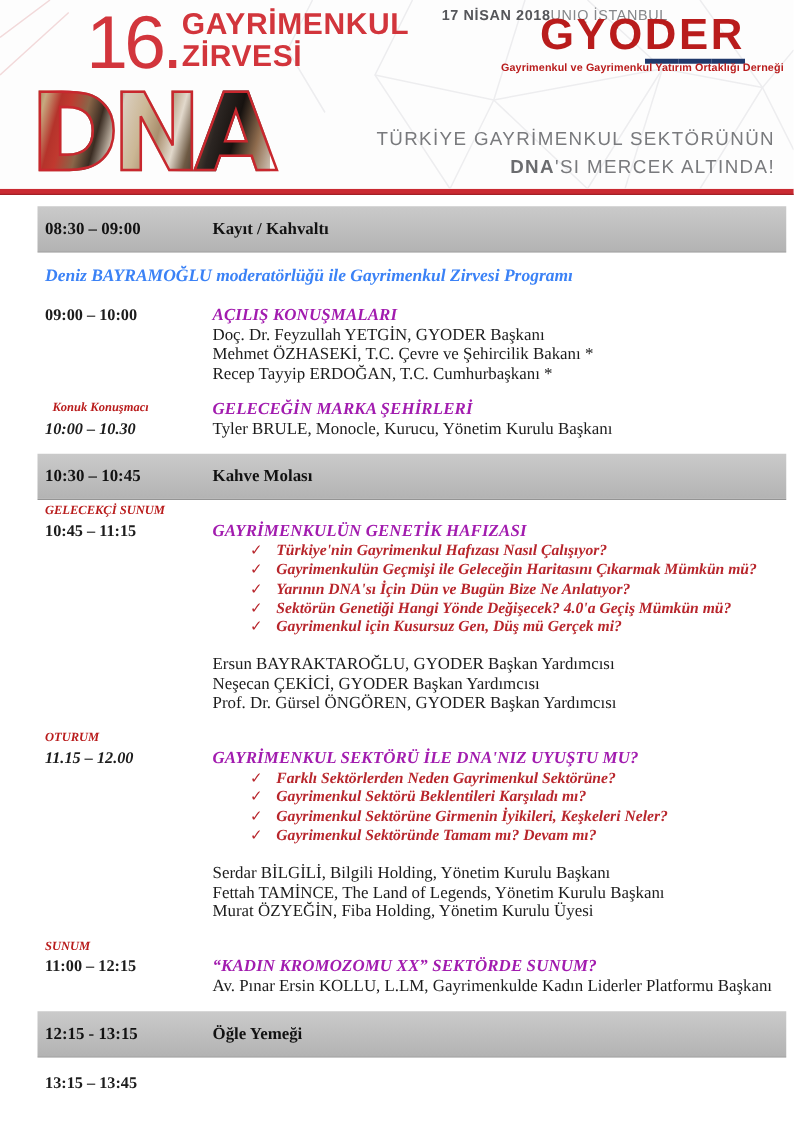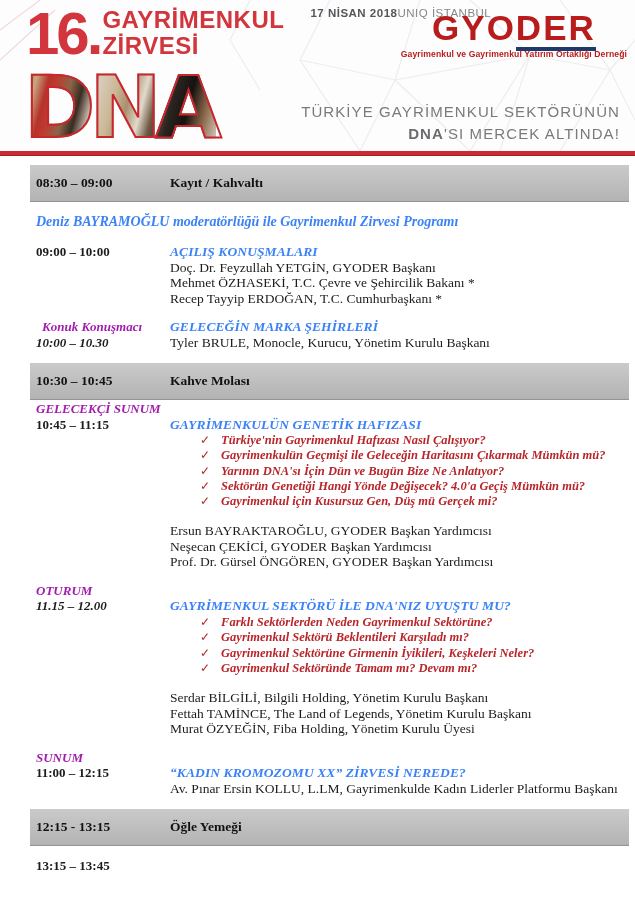--- a/index.html
+++ b/index.html
@@ -5,21 +5,21 @@
   * { margin:0; padding:0; box-sizing:border-box; }
   body { background:#ffffff; }
   .page{
     width:635px; height:898px; background:#ffffff; position:relative; overflow:hidden;
     font-family:"Liberation Serif", serif; color:#1c1c1c;
   }
   
   header{ position:relative; height:151px; background:#fdfdfd; }
   .pattern{ position:absolute; inset:0; width:100%; height:100%; }
   .logo{ position:absolute; top:7px; left:26px; display:flex; color:#d2353c; z-index:2; }
-  .logo-num{ font-family:"Liberation Sans",sans-serif; font-size:60px; font-weight:700; line-height:54px; letter-spacing:-3px; }
+  .logo-num{ font-family:"Liberation Sans",sans-serif; font-size:60px; font-weight:400; line-height:54px; letter-spacing:-3px;margin-left:43px; }
   .logo-words{ display:flex; flex-direction:column; margin-left:2px; font-family:"Liberation Sans",sans-serif; font-weight:700; font-size:24px; line-height:26px; letter-spacing:0.5px; }
   .logo-date{ display:flex; flex-direction:row; justify-content:flex-end; margin-left:26px; padding-bottom:2px; font-family:"Liberation Sans",sans-serif; font-size:11.5px; line-height:13px; letter-spacing:0.5px; }
   .logo-date .d1{ font-weight:700; color:#55565a; }
   .logo-date .d2{ font-weight:400; color:#85878a; }
   .gyoder{ position:absolute; top:10px; right:8px; text-align:center; color:#b91c1c; font-family:"Liberation Sans",sans-serif; z-index:2; }
   .gyoder-name{ font-size:35px; font-weight:700; letter-spacing:2px; line-height:36px; }
   .gyoder-name .u{ border-bottom:4px solid #20396b; }
   .gyoder-tagline{ font-size:8.6px; font-weight:700; margin-top:3px; letter-spacing:0.1px; }
   .dna{
     position:absolute; left:24px; top:68px; z-index:2;
@@ -32,26 +32,26 @@
     font-family:"Liberation Sans",sans-serif; font-size:15px; letter-spacing:1.1px; color:#797a7d; line-height:21.5px; }
   .banner b{ color:#6b6c6f; font-weight:700; }
   .redline{ height:5px; background:#ca2a32; border-bottom:1px solid #a32027; }
   
   main{ padding:9px 6px 0 30px; }
   .row{ display:grid; grid-template-columns:140px 1fr; }
   .t-cell{ padding-left:6px; }
   .break-bar{ background:linear-gradient(#cacaca,#b3b3b3); border-bottom:1px solid #949494; height:37px; align-items:center; margin-bottom:12px; font-weight:700; font-size:13.5px; color:#121212; }
   .note{ display:block; color:#3b82f6; font-weight:700; font-style:italic; font-size:14px; margin:1px 0 14px; padding-left:6px; }
   .session{ margin-bottom:13px; }
-  .s-label{ color:#a21caf; font-weight:700; font-style:italic; font-size:13px; line-height:15.5px; padding-left:6px; }
+  .s-label{ color:#b91c1c; font-weight:700; font-style:italic; font-size:10px; line-height:15.5px; padding-left:6px; }
   .s-label.standalone{ margin-bottom:0; }
   .break-bar + .s-label{ margin-top:-11px; }
   .time{ font-weight:700; font-size:13px; line-height:15.5px; }
   .time.it{ font-style:italic; }
-  .title{ color:#3b82f6; font-weight:700; font-style:italic; font-size:13.5px; line-height:15.5px; letter-spacing:0.1px; }
+  .title{ color:#a21caf; font-weight:700; font-style:italic; font-size:13.5px; line-height:15.5px; letter-spacing:0.1px; }
   .bullets{ margin-top:1px; }
   .bullet{ display:flex; gap:11px; padding-left:30px; color:#b8262c; font-weight:700; font-style:italic; font-size:12.5px; line-height:15.3px; }
   .check{ font-style:normal; font-weight:400; font-size:12px; flex:0 0 auto; }
   .speakers{ margin-top:0; }
   .bullets + .speakers{ margin-top:14px; }
   .speaker{ font-size:13.5px; line-height:15.5px; color:#1c1c1c; }
 </style>
 </head>
 <body>
 
@@ -202,21 +202,21 @@
             <div class="speaker">Murat ÖZYEĞİN, Fiba Holding, Yönetim Kurulu Üyesi</div>
           </div>
         </div>
       </div>
       <div class="s-label standalone">SUNUM</div>
       <div class="row session">
         <div class="t-cell">
           <div class="time">11:00 – 12:15</div>
         </div>
         <div class="c-cell">
-          <div class="title">“KADIN KROMOZOMU XX” ZİRVESİ NEREDE?</div>
+          <div class="title">“KADIN KROMOZOMU XX” SEKTÖRDE SUNUM?</div>
           <div class="speakers">
             <div class="speaker">Av. Pınar Ersin KOLLU, L.LM, Gayrimenkulde Kadın Liderler Platformu Başkanı</div>
           </div>
         </div>
       </div>
       <div class="row break-bar">
         <div class="t-cell">12:15 - 13:15</div>
         <div class="c-cell">Öğle Yemeği</div>
       </div>
       <div class="row session">

